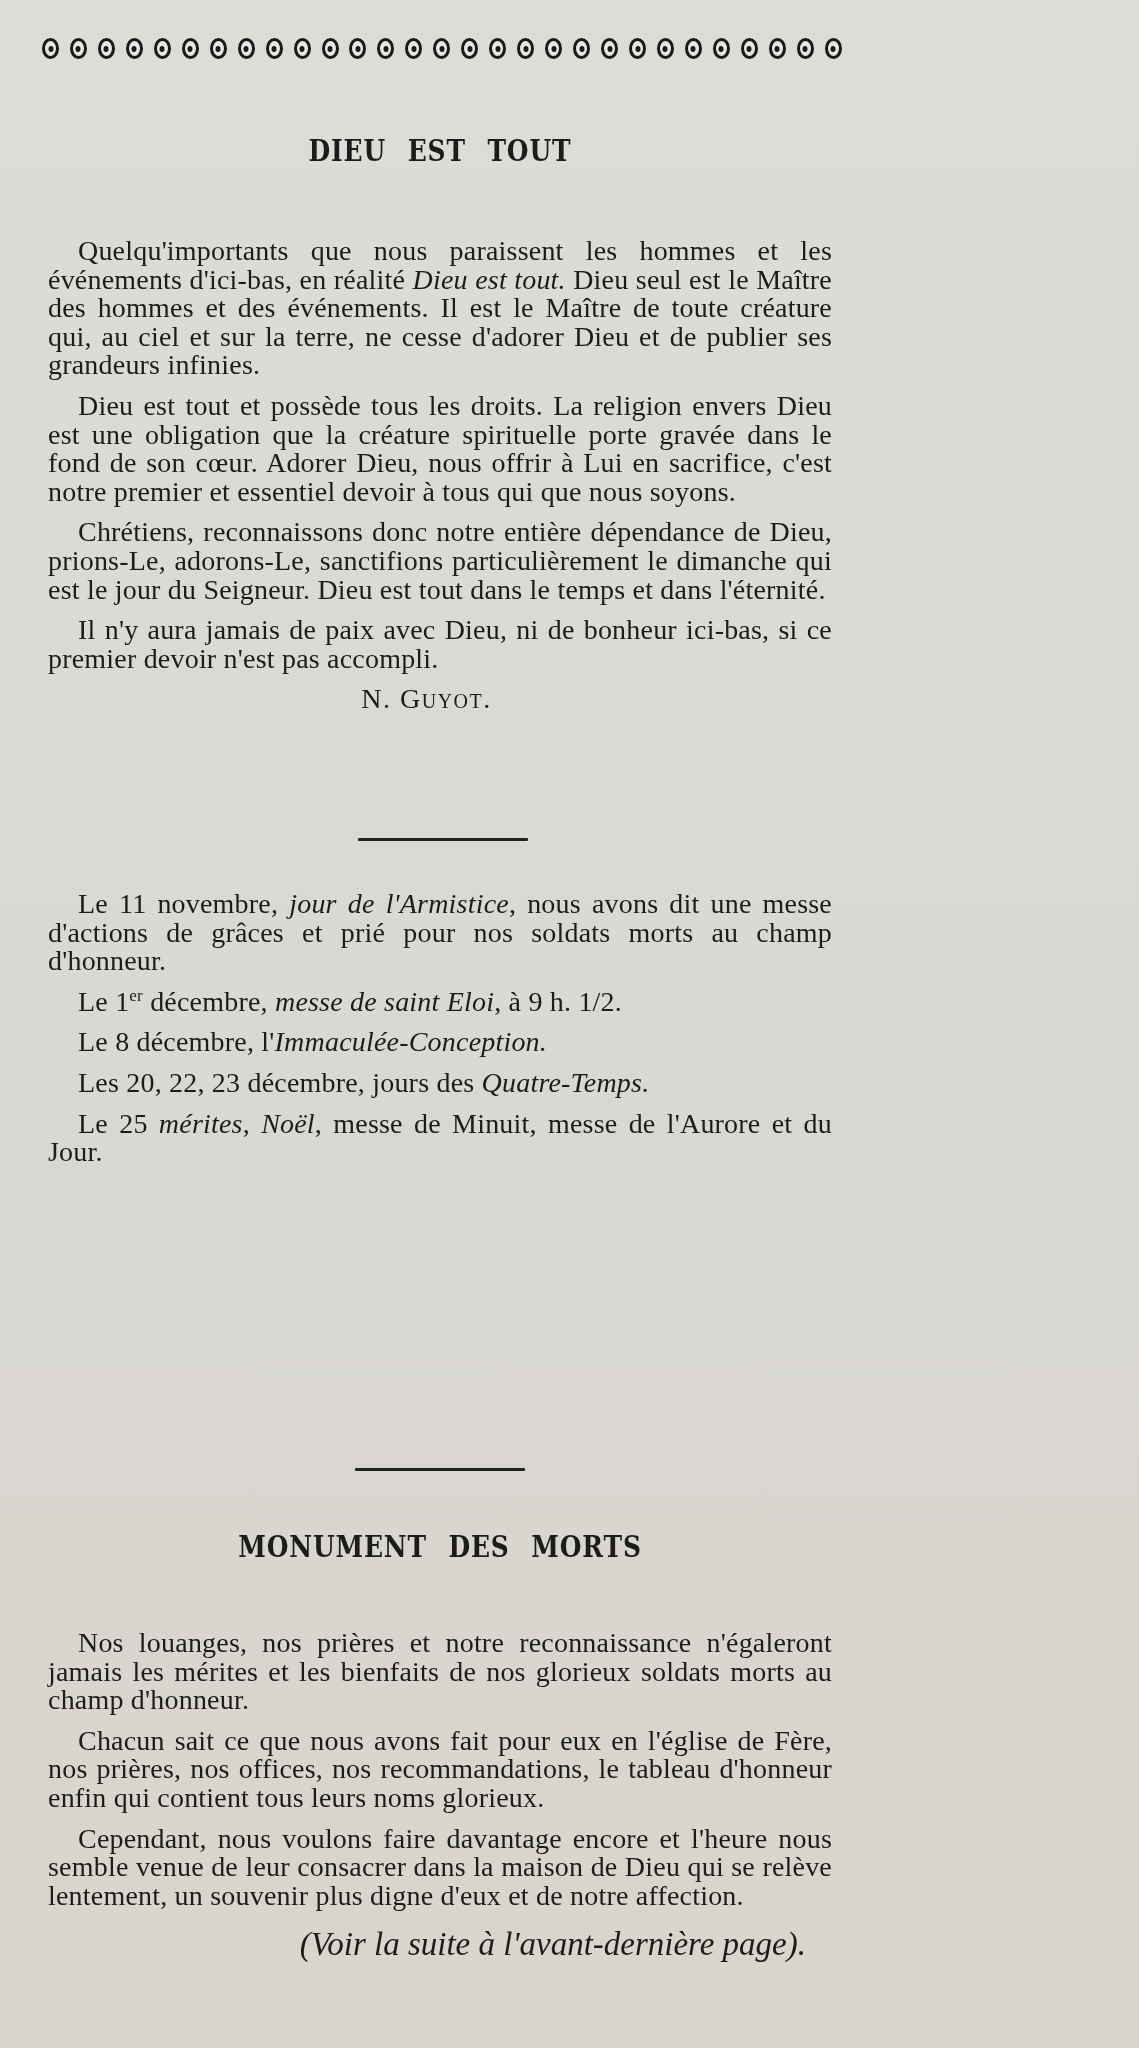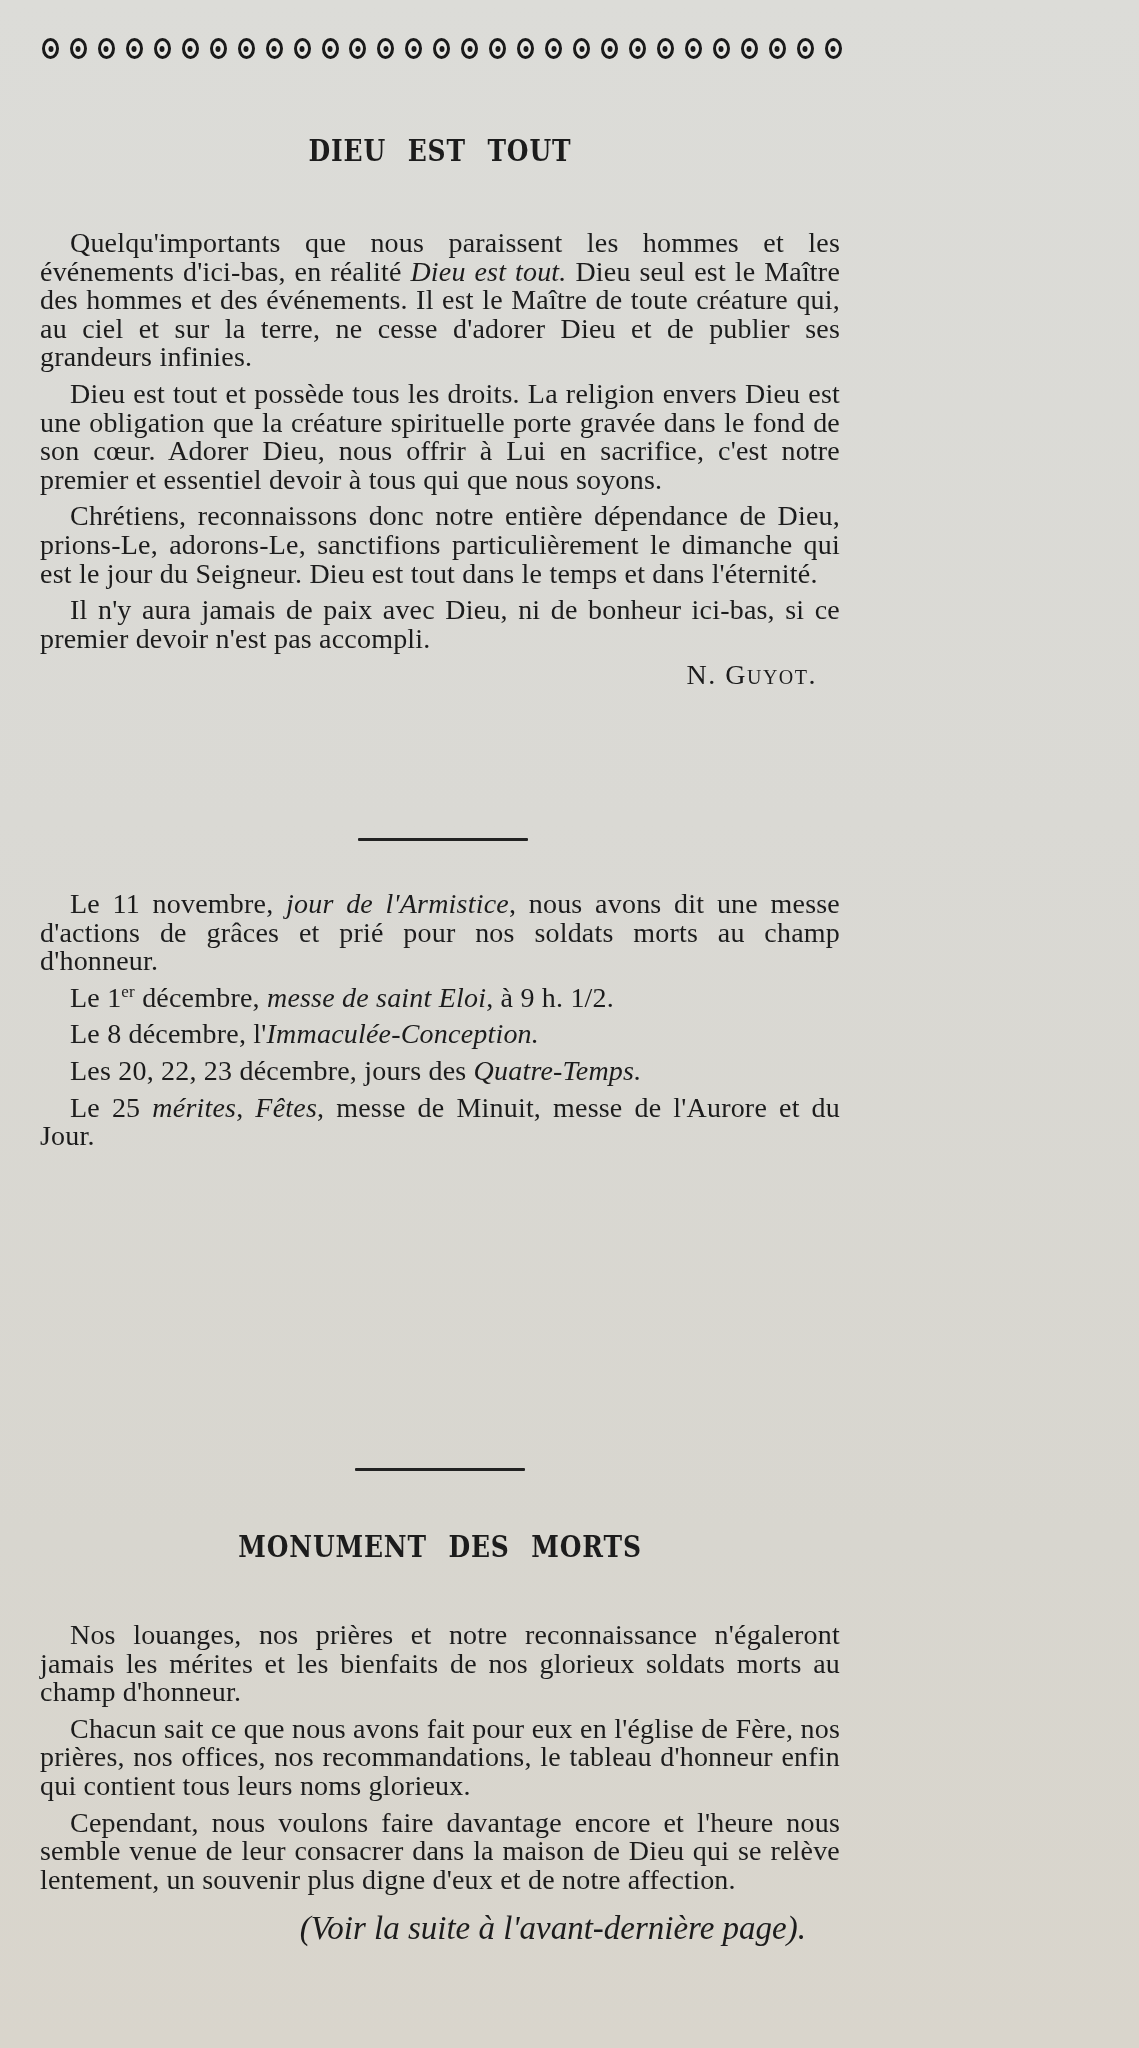--- a/index.html
+++ b/index.html
@@ -54,29 +54,29 @@
       word-spacing: 14px;
       transform: scaleX(0.86);
     }
     .block {
       position: absolute;
       left: 0; width: 808px;
       font-size: 28px;
       line-height: 28.6px;
     }
     .para {
-      margin: 4px;
+      margin: 12px;
       text-align: justify;
       text-indent: 30px;
       letter-spacing: 0.2px;
     }
     .para.sp { margin-top: 8px; }
     .para.short { text-align-last: left; }
     .signature {
-      text-align: right;
+      text-align: center;
       padding-right: 27px;
       margin-top: 8px;
       font-variant: small-caps;
       letter-spacing: 1.5px;
     }
     .rule {
       position: absolute;
       height: 3px;
       background: #222;
       border-radius: 1px;
@@ -139,21 +139,21 @@
     <div class="signature">N. Guyot.</div>
   </div>
 
   <div class="rule" style="top:838px; left:322px; width:170px;"></div>
 
   <div class="block" style="top:882px;">
     <p class="para sp"><span>Le 11 novembre, </span><i>jour de l'Armistice</i><span>, nous avons dit une messe d'actions de grâces et prié pour nos soldats morts au champ d'honneur.</span></p>
     <p class="para sp short"><span>Le 1</span><sup>er</sup><span> décembre, </span><i>messe de saint Eloi</i><span>, à 9 h. 1/2.</span></p>
     <p class="para sp short"><span>Le 8 décembre, l'</span><i>Immaculée-Conception.</i></p>
     <p class="para sp short"><span>Les 20, 22, 23 décembre, jours des </span><i>Quatre-Temps.</i></p>
-    <p class="para sp"><span>Le 25 </span><i>mérites</i><span>, </span><i>Fêtes</i><span>, messe de Minuit, messe de l'Aurore et du Jour.</span></p>
+    <p class="para sp"><span>Le 25 </span><i>mérites</i><span>, </span><i>Noël</i><span>, messe de Minuit, messe de l'Aurore et du Jour.</span></p>
   </div>
 
   <div class="rule" style="top:1468px; left:319px; width:170px;"></div>
 
   <div class="heading" style="top:1530px;">MONUMENT DES MORTS</div>
 
   <div class="block" style="top:1617px;">
     <p class="para">Nos louanges, nos prières et notre reconnaissance n'égaleront jamais les mérites et les bienfaits de nos glorieux soldats morts au champ d'honneur.</p>
     <p class="para sp">Chacun sait ce que nous avons fait pour eux en l'église de Fère, nos prières, nos offices, nos recommandations, le tableau d'honneur enfin qui contient tous leurs noms glorieux.</p>
     <p class="para sp">Cependant, nous voulons faire davantage encore et l'heure nous semble venue de leur consacrer dans la maison de Dieu qui se relève lentement, un souvenir plus digne d'eux et de notre affection.</p>

